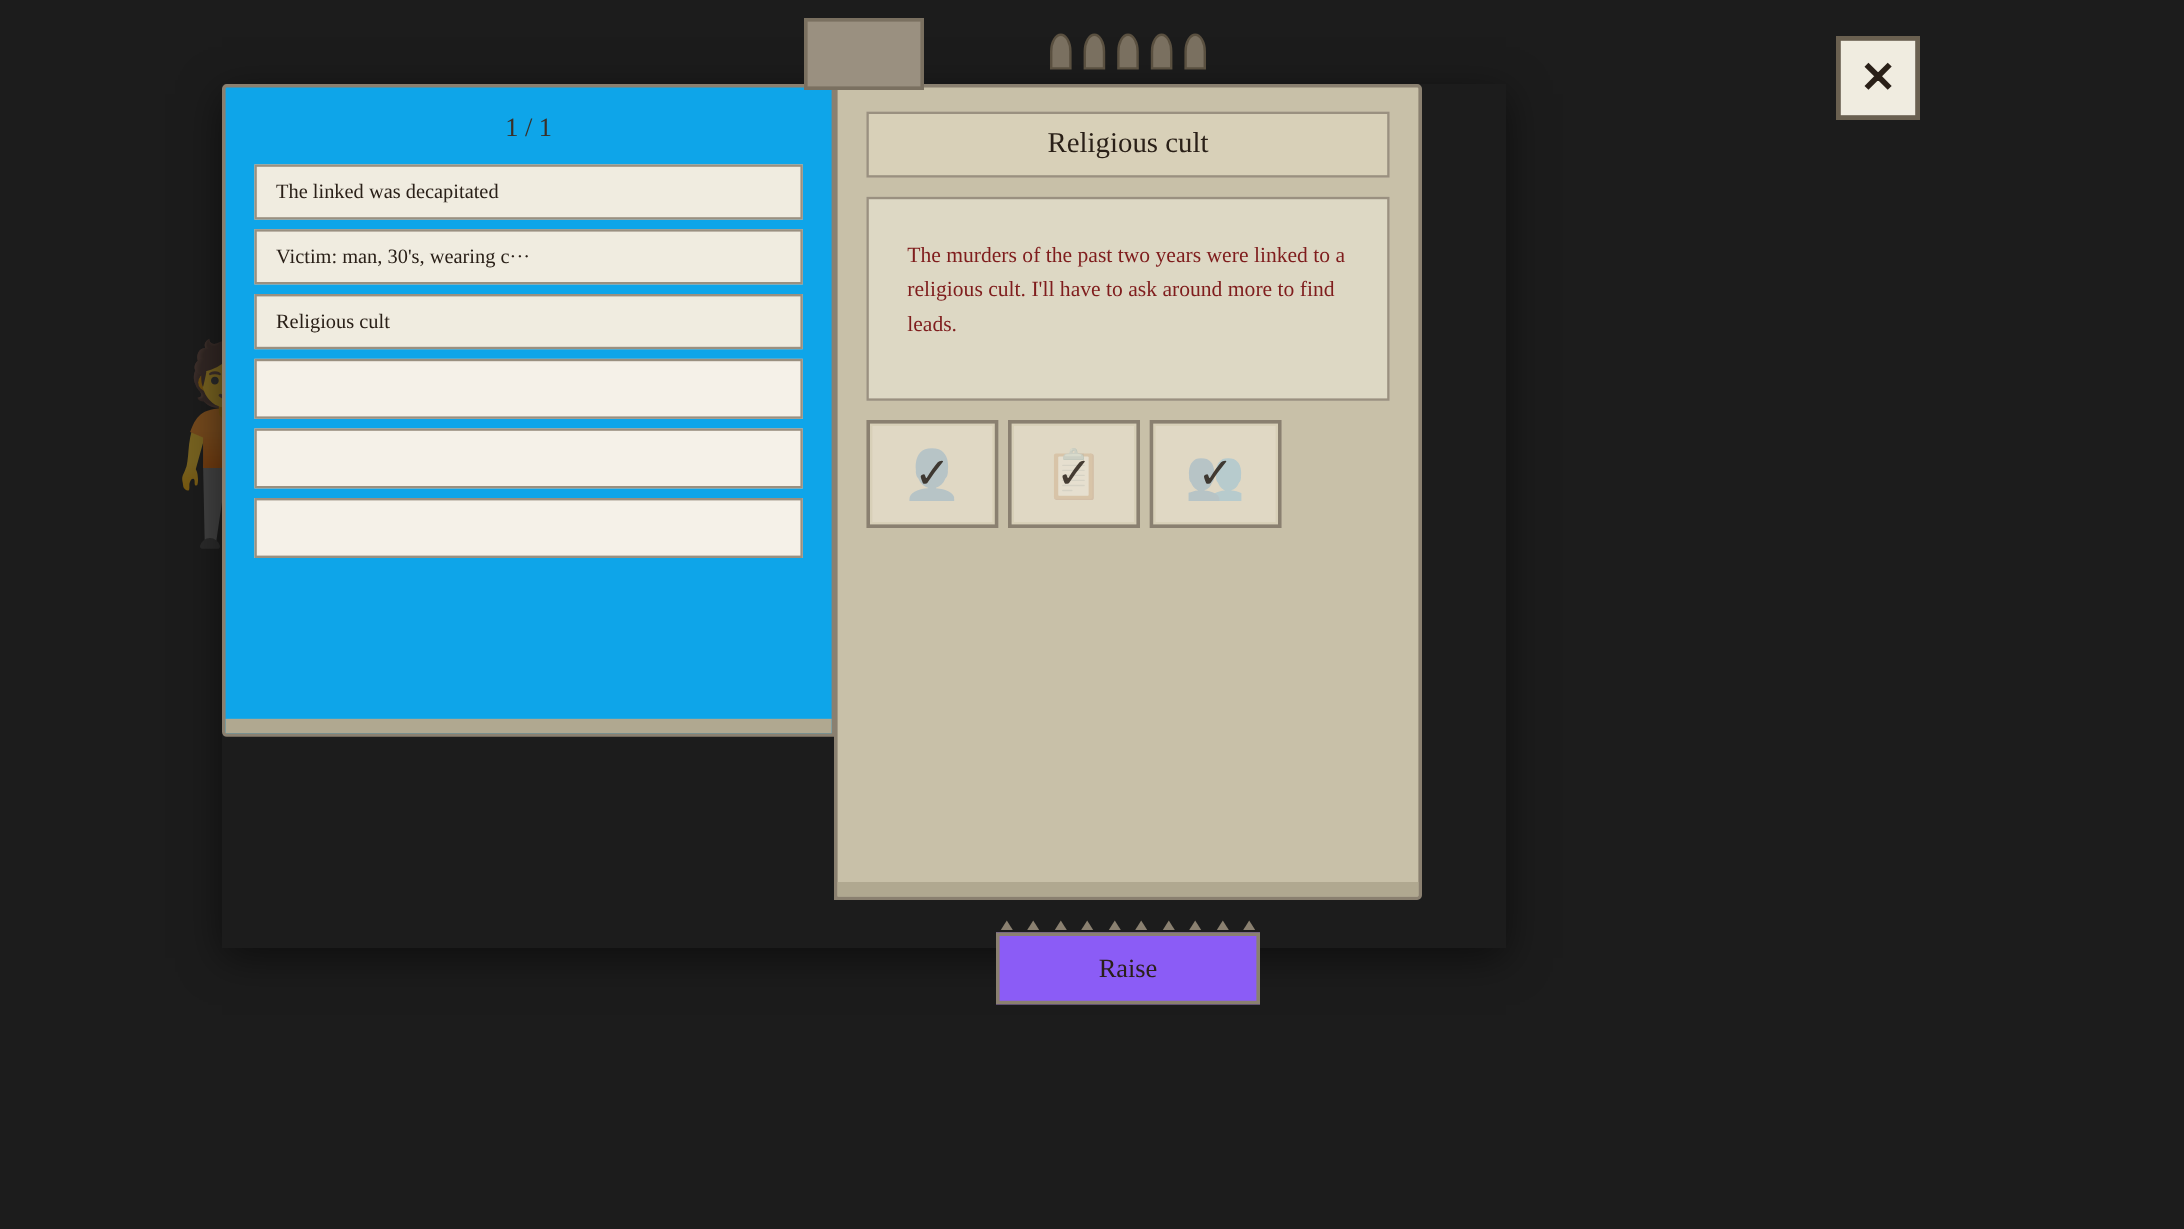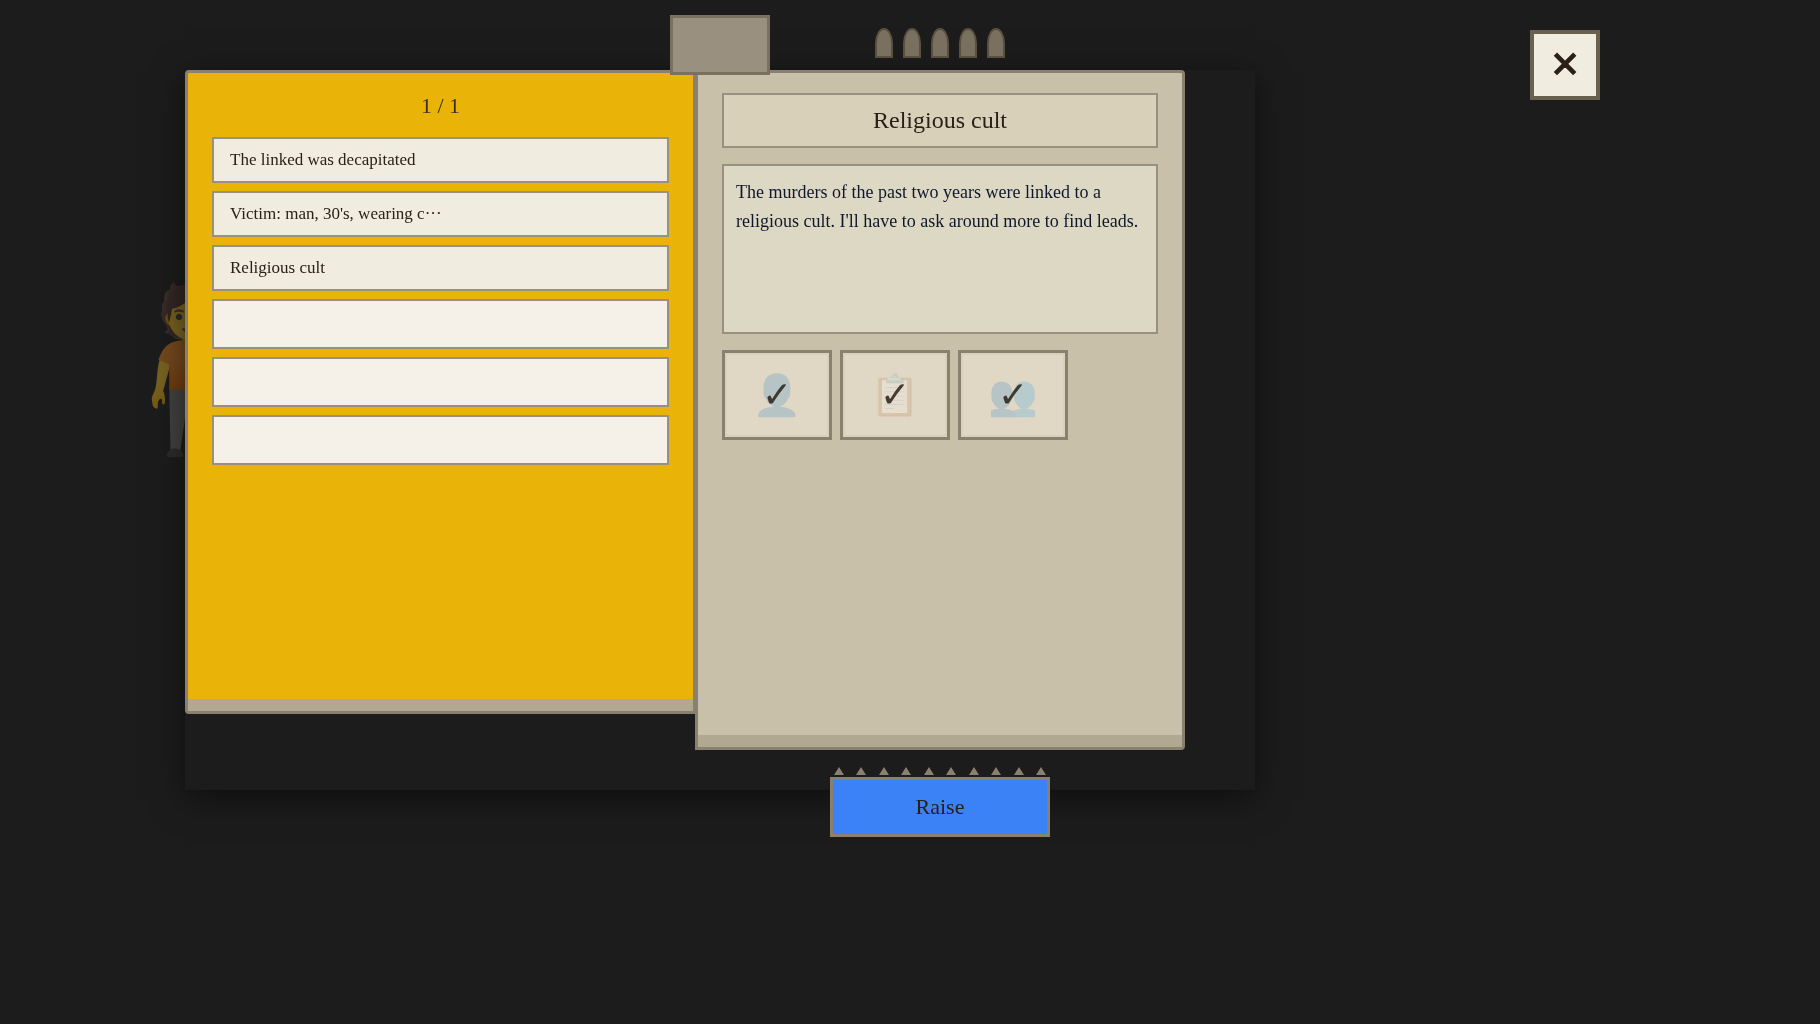--- a/index.html
+++ b/index.html
@@ -33,25 +33,25 @@
     
     .book-page {
       background: #c8c0a8;
       border: 3px solid #8a8070;
       position: relative;
     }
 
     
     .left-page {
       width: 510px;
-      height: 644px;
+      height: 544px;
       border-radius: 4px 0 0 4px;
       padding: 20px 24px;
       border-right: 2px solid #8a8070;
-      background: #eab308;
+      background: #0ea5e9;
     }
 
     
     .right-page {
       width: 490px;
       height: 680px;
       border-radius: 0 4px 4px 0;
       padding: 20px 24px;
       background: #c8c0a8;
     }
@@ -92,23 +92,23 @@
       text-align: center;
       font-size: 24px;
       color: #2a2018;
       margin-bottom: 16px;
     }
 
     
     .right-description {
       background: #ddd8c4;
       border: 2px solid #9a9080;
-      padding: 12px;
+      padding: 32px;
       font-size: 18px;
-      color: #0f172a;
+      color: #7f1d1d;
       line-height: 1.6;
       min-height: 170px;
       margin-bottom: 16px;
     }
 
     
     .checkmarks-row {
       display: flex;
       gap: 8px;
       margin-bottom: 12px;
@@ -216,21 +216,21 @@
 
     .tri-up {
       width: 0;
       height: 0;
       border-left: 5px solid transparent;
       border-right: 5px solid transparent;
       border-bottom: 8px solid #8a8070;
     }
 
     .raise-btn {
-      background: #3b82f6;
+      background: #8b5cf6;
       border: 3px solid #8a8070;
       padding: 14px 0;
       width: 100%;
       font-size: 22px;
       color: #2a2018;
       font-family: Georgia, serif;
       text-align: center;
       cursor: pointer;
     }
   </style>

